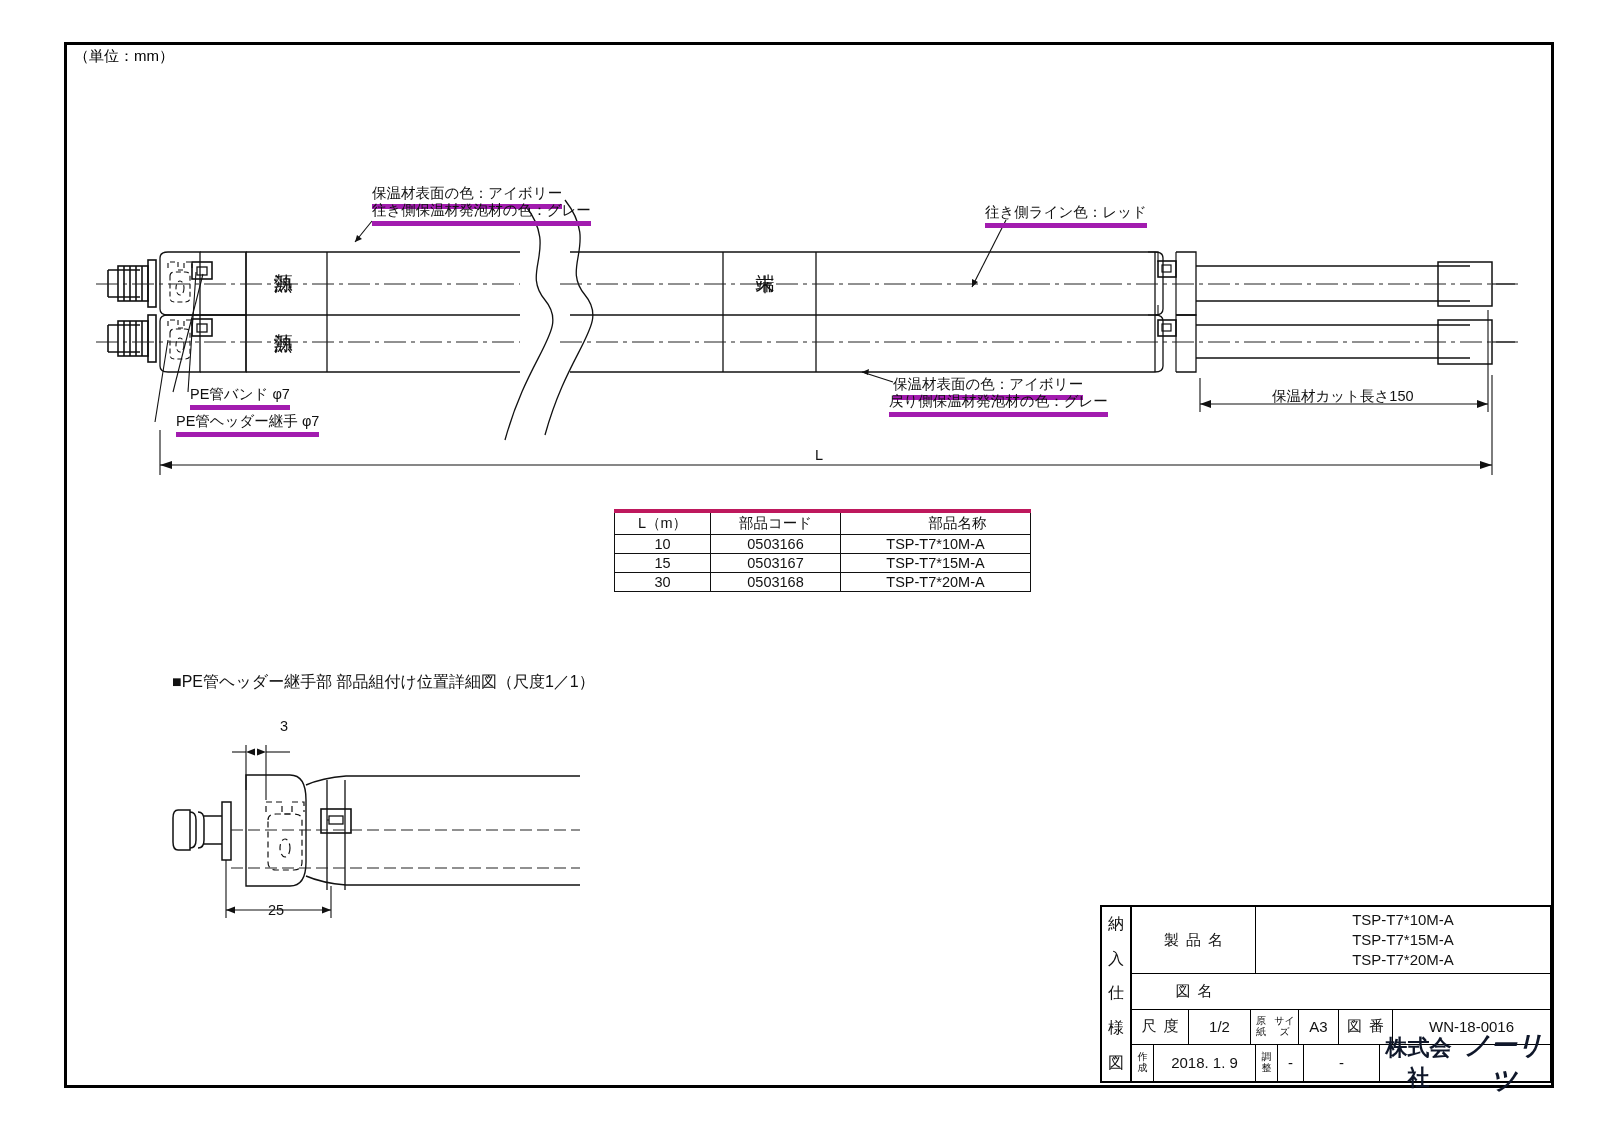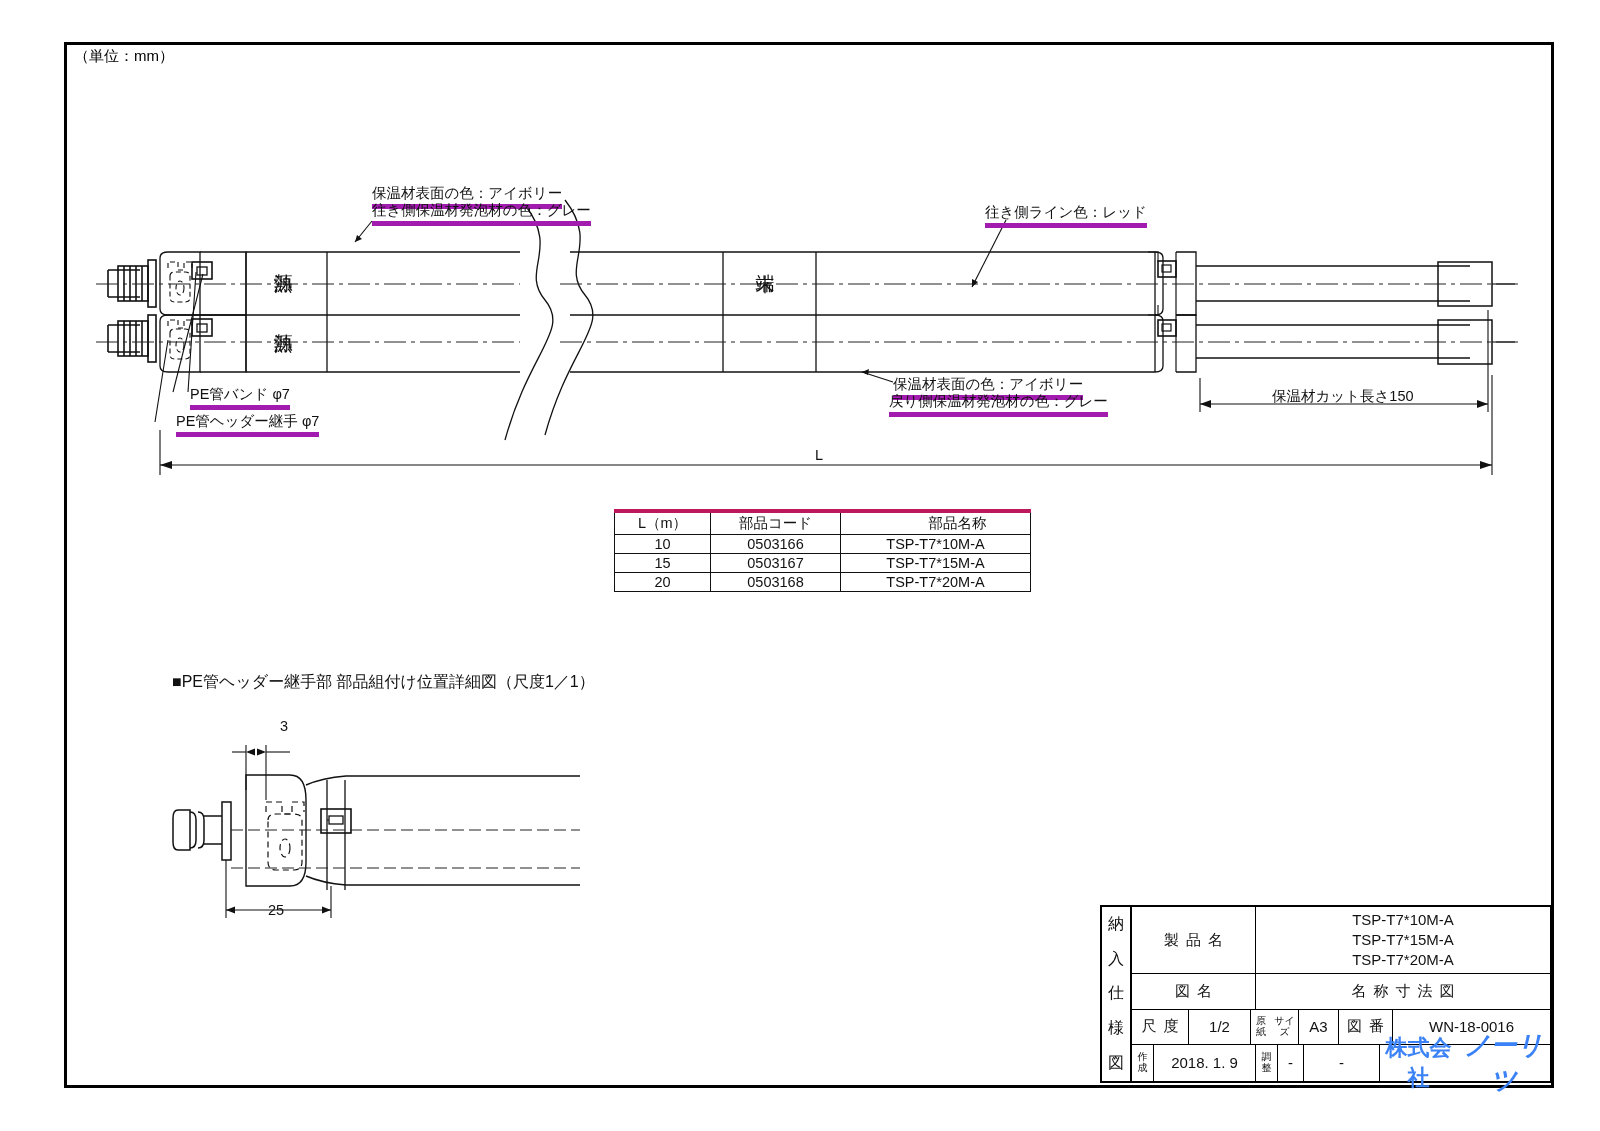--- a/index.html
+++ b/index.html
@@ -115,21 +115,21 @@
   .tb-cell:last-child { border-right: none; }
   .r1 { height: 68px; }
   .r2 { height: 36px; }
   .r3 { height: 36px; }
   .r4 { height: 36px; }
   .k-label { letter-spacing: 7px; padding-left: 7px; }
   .prodnames { line-height: 1.32; font-size: 15px; }
   .two-line { line-height: 1.05; font-size: 10px; }
   .brand {
     font-size: 22px; font-weight: bold; letter-spacing: 0px;
-    color: #3b82f6;
+    color: #0f172a;
   }
   .brand .kana { font-size: 26px; font-style: italic; }
 </style>
 </head>
 <body>
 
 <div id="page">
 
   <div id="frame"></div>
 
@@ -347,21 +347,21 @@
         <td>10</td>
         <td>0503166</td>
         <td>TSP-T7*10M-A</td>
       </tr>
       <tr>
         <td>15</td>
         <td>0503167</td>
         <td>TSP-T7*15M-A</td>
       </tr>
       <tr>
-        <td>20</td>
+        <td>30</td>
         <td>0503168</td>
         <td>TSP-T7*20M-A</td>
       </tr>
     </tbody>
   </table>
 
   <div id="detail-heading">■PE管ヘッダー継手部 部品組付け位置詳細図（尺度1／1）</div>
 
   <div id="title-block">
     <div id="tb-side">
@@ -377,21 +377,20 @@
         <div class="tb-cell k-label" style="width:124px;">製品名</div>
         <div class="tb-cell prodnames" style="flex:1; flex-direction:column;">
           <div>TSP-T7*10M-A</div>
           <div>TSP-T7*15M-A</div>
           <div>TSP-T7*20M-A</div>
         </div>
       </div>
 
       <div class="tb-row r2">
         <div class="tb-cell k-label" style="width:124px;">図名</div>
-        <div class="tb-cell k-label" style="flex:1;">名称寸法図</div>
       </div>
 
       <div class="tb-row r3">
         <div class="tb-cell k-label" style="width:57px;">尺度</div>
         <div class="tb-cell" style="width:62px;">1/2</div>
         <div class="tb-cell two-line" style="width:48px; flex-direction:row;">
           <span>原 紙</span>
           <span>サイズ</span>
         </div>
         <div class="tb-cell" style="width:40px;">A3</div>

